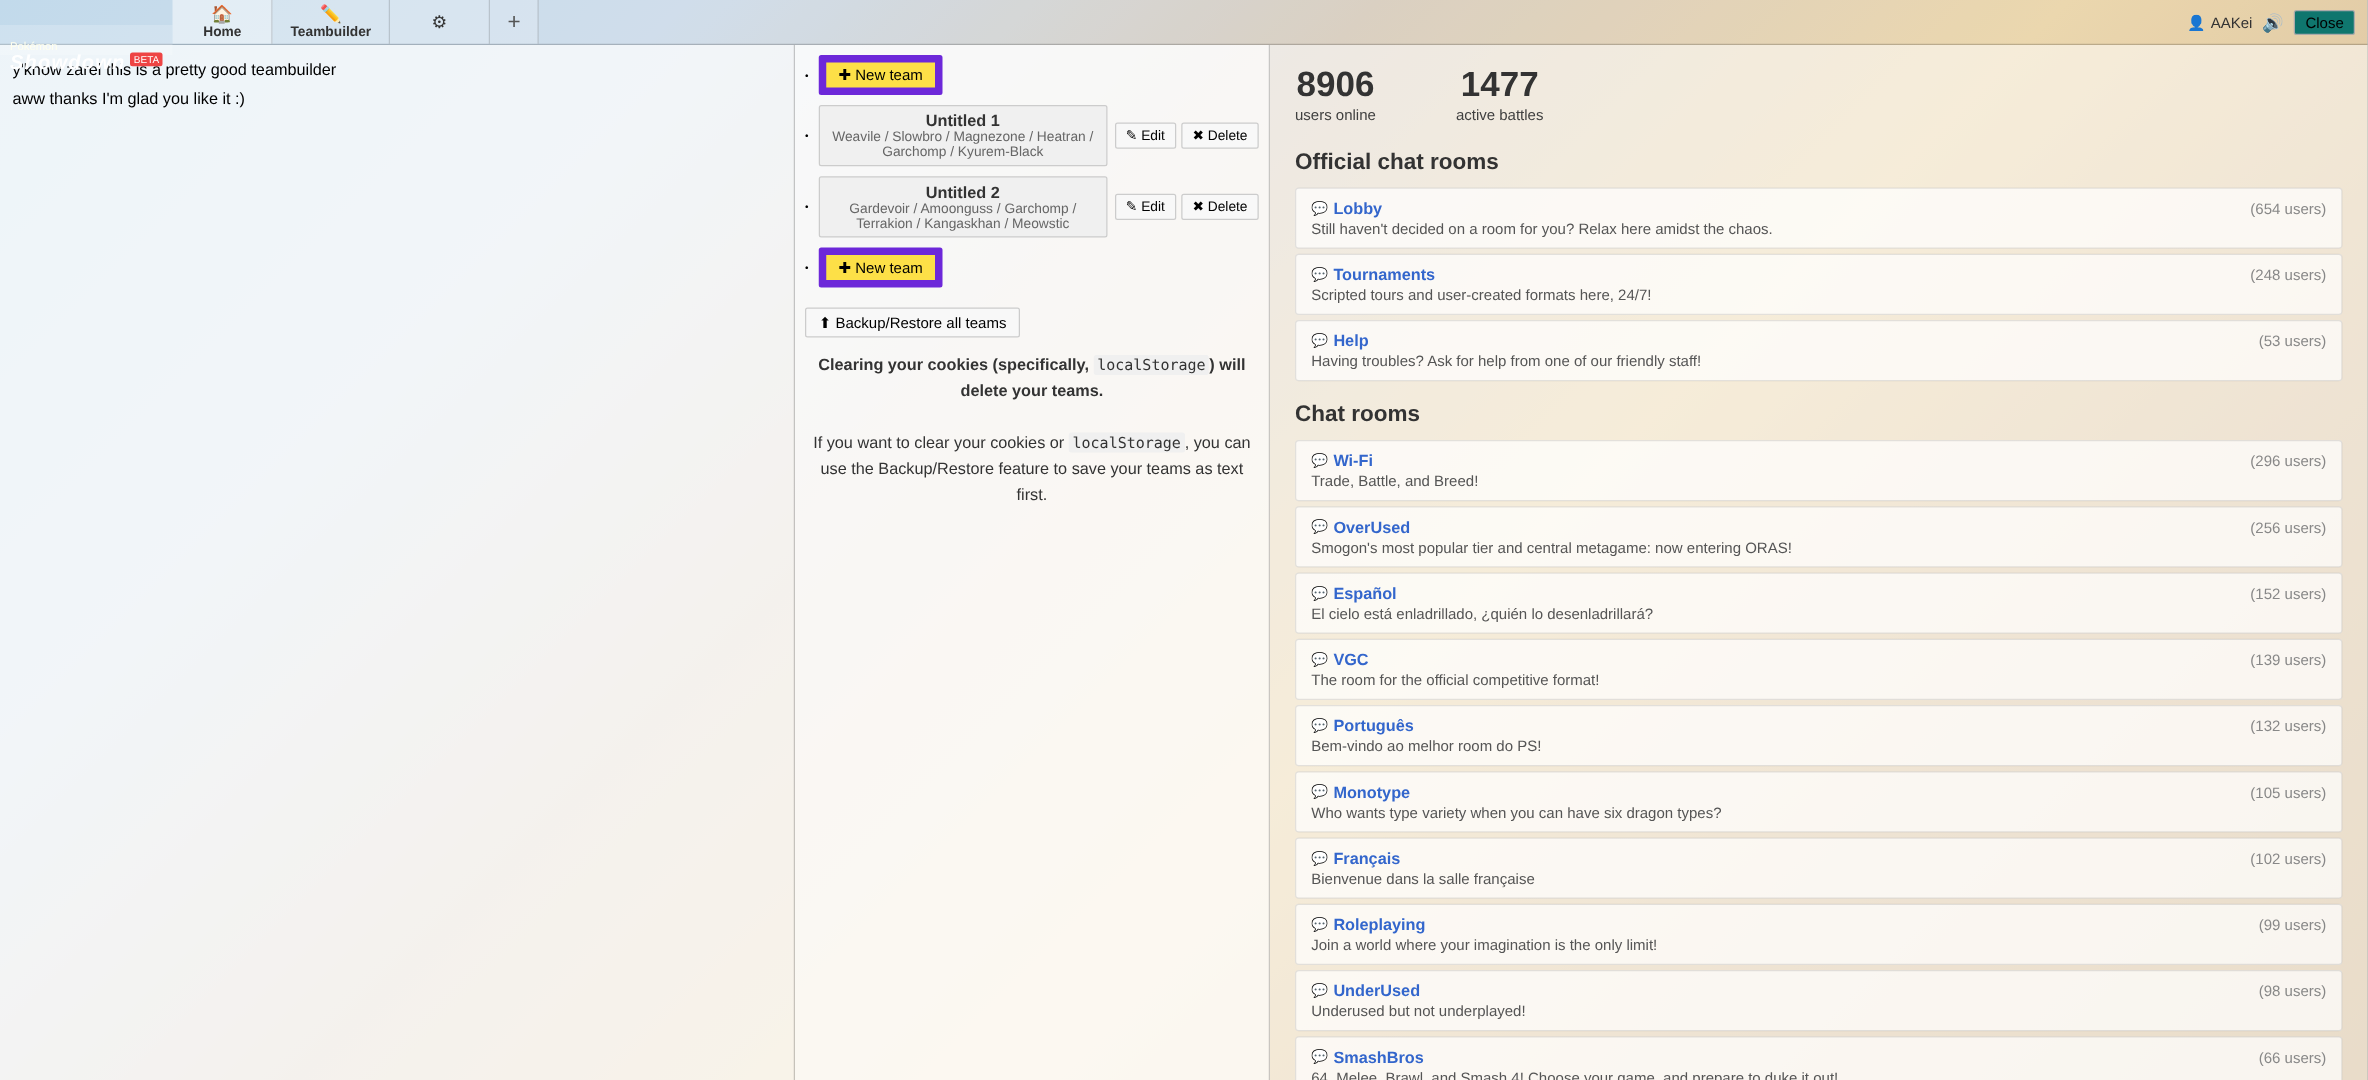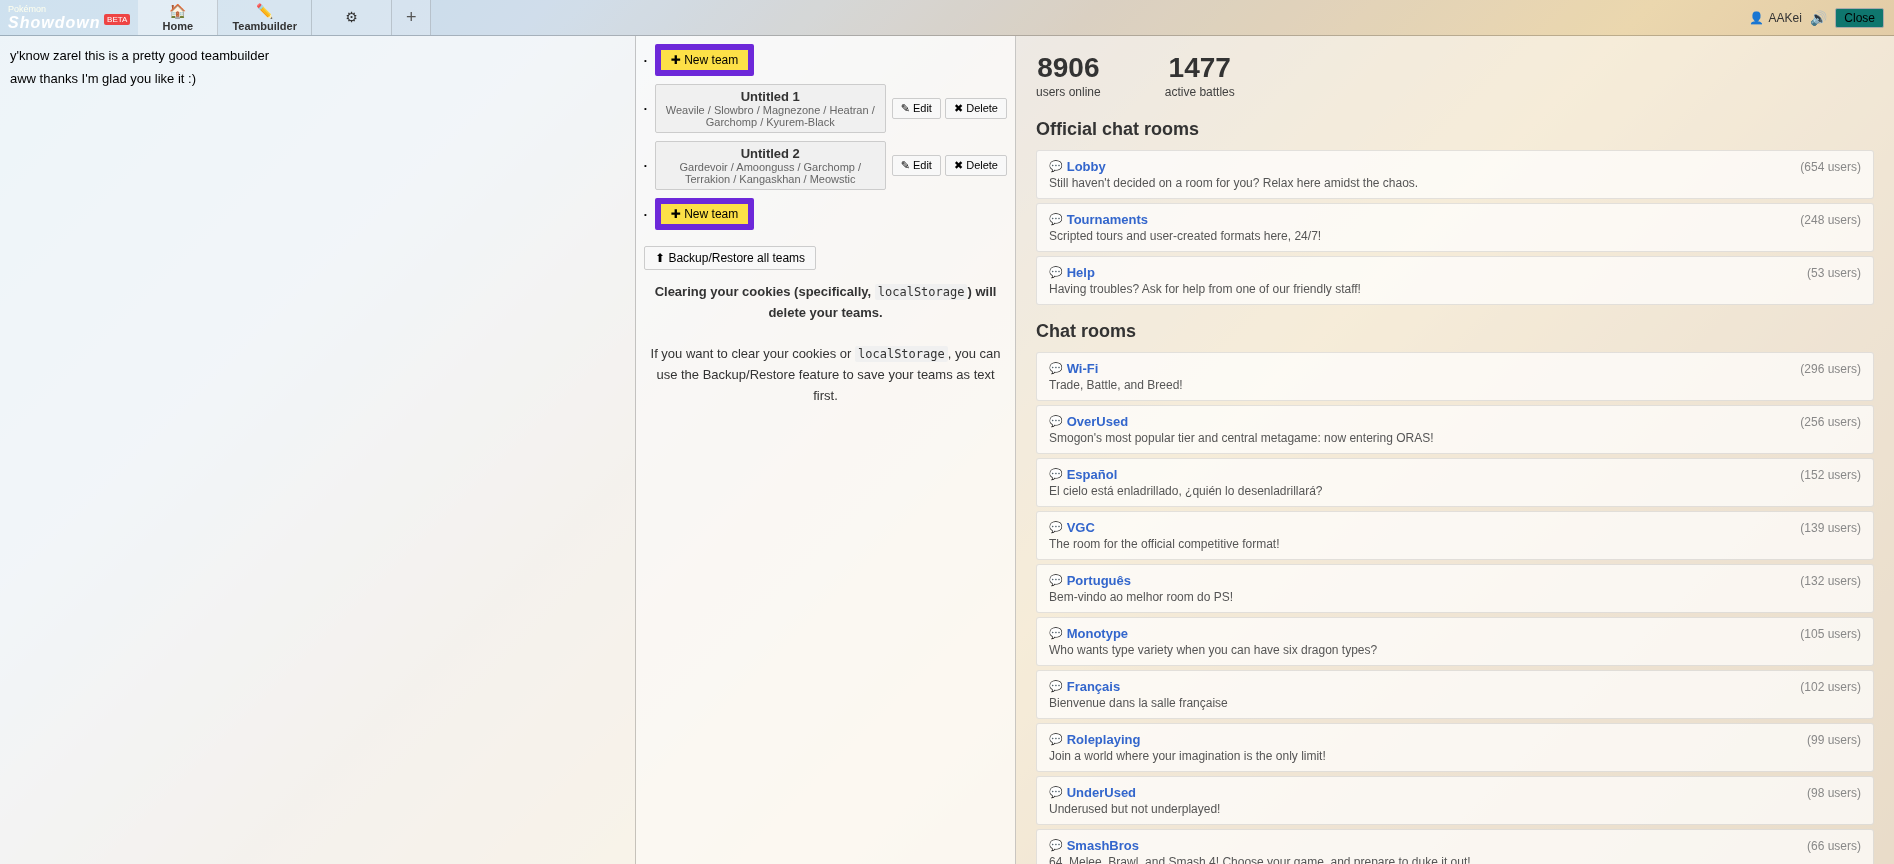--- a/index.html
+++ b/index.html
@@ -26,23 +26,23 @@
       z-index: 10;
       display: flex;
       align-items: stretch;
       background: rgba(255,255,255,0.15);
       border-bottom: 1px solid rgba(0,0,0,0.2);
       height: 36px;
     }
 
     .logo-area {
       display: flex;
-      align-items: center;
       padding: 12px 8px;
       background: rgba(255,255,255,0.2);
+      margin-top: 20px;
     }
 
     .logo-pokemon {
       font-size: 9px;
       color: #ffe;
       display: block;
       text-shadow: none;
     }
 
     .logo-showdown {

